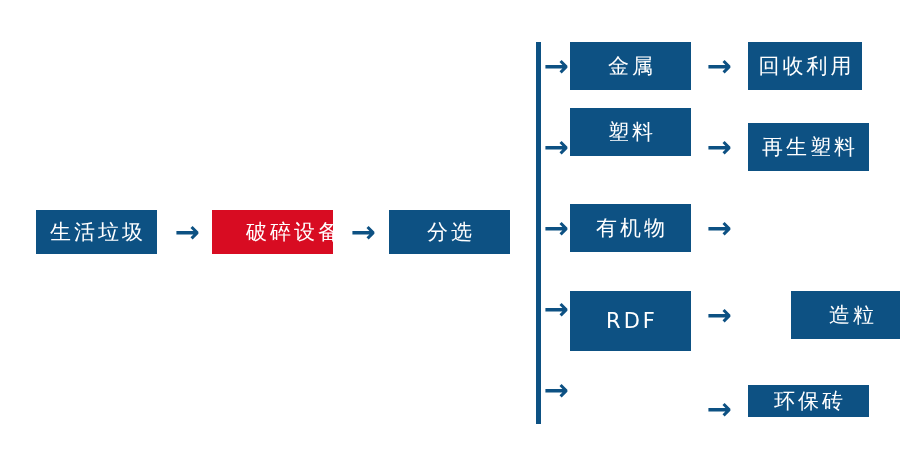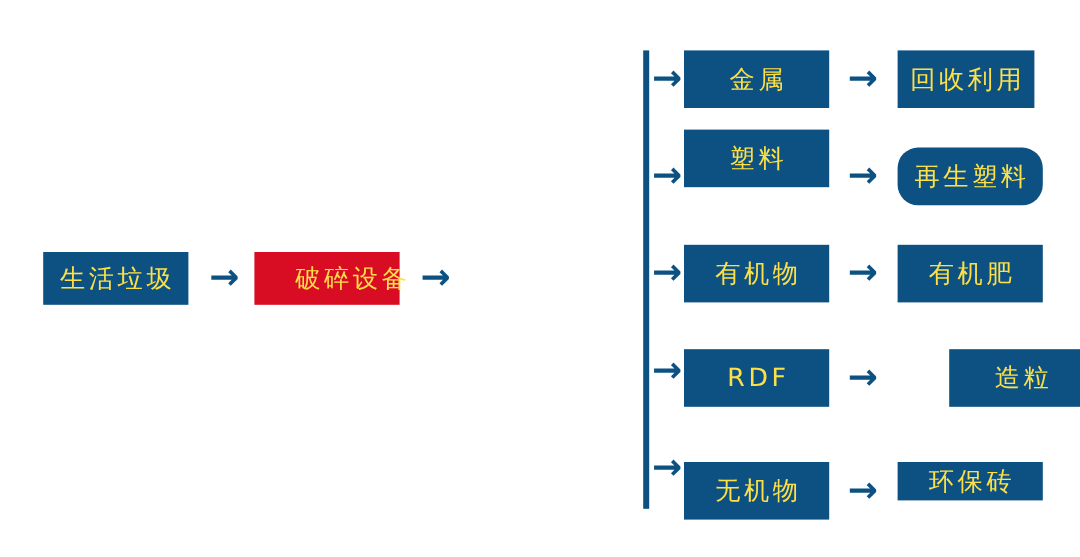--- a/index.html
+++ b/index.html
@@ -17,21 +17,21 @@
     position: relative;
     width: 900px;
     height: 464px;
   }
 
   .node {
     position: absolute;
     display: flex;
     align-items: center;
     justify-content: center;
-    color: #fde047;
+    color: #ffffff;
     font-size: 21px;
     letter-spacing: 3px;
     text-indent: 3px;
     font-weight: 400;
     line-height: 1;
     white-space: nowrap;
     box-sizing: border-box;
   }
   .node.blue  { background: #0d5183; }
   .node.red   { background: #d80c22; padding-left: 40px; }
@@ -73,20 +73,23 @@
   </div>
 
   <div class="node red" style="left:212px; top:210px; width:121px; height:44px;">
     <span>破碎设备</span>
   </div>
 
   <div class="arrow" style="left:343px; top:214px; width:40px; height:36px;">
     <span>→</span>
   </div>
 
+  <div class="node blue" style="left:389px; top:210px; width:121px; height:44px;">
+    <span>分选</span>
+  </div>
 
   <div id="spine" style="left:536px; top:42px; width:5px; height:382px;"></div>
 
   <div class="arrow branch" style="left:538px; top:48px; width:36px; height:36px;">
     <span>→</span>
   </div>
   <div class="arrow branch" style="left:538px; top:129px; width:36px; height:36px;">
     <span>→</span>
   </div>
   <div class="arrow branch" style="left:538px; top:210px; width:36px; height:36px;">
@@ -108,47 +111,41 @@
   <div class="node blue" style="left:748px; top:42px; width:114px; height:48px;">
     <span>回收利用</span>
   </div>
 
   <div class="node blue" style="left:570px; top:108px; width:121px; height:48px;">
     <span>塑料</span>
   </div>
   <div class="arrow" style="left:699px; top:129px; width:40px; height:36px;">
     <span>→</span>
   </div>
-  <div class="node blue" style="left:748px; top:123px; width:121px; height:48px;border-radius:17px;">
+  <div class="node blue" style="left:748px; top:123px; width:121px; height:48px;">
     <span>再生塑料</span>
   </div>
 
   <div class="node blue" style="left:570px; top:204px; width:121px; height:48px;">
     <span>有机物</span>
   </div>
   <div class="arrow" style="left:699px; top:210px; width:40px; height:36px;">
     <span>→</span>
   </div>
-  <div class="node blue" style="left:748px; top:204px; width:121px; height:48px;">
-    <span>有机肥</span>
-  </div>
 
-  <div class="node blue" style="left:570px; top:291px; width:121px; height:48px;">
+  <div class="node blue" style="left:570px; top:291px; width:121px; height:60px;">
     <span>RDF</span>
   </div>
   <div class="arrow" style="left:699px; top:297px; width:40px; height:36px;">
     <span>→</span>
   </div>
   <div class="node blue" style="left:748px; top:291px; width:121px; height:48px;margin-left:43px;">
     <span>造粒</span>
   </div>
 
-  <div class="node blue" style="left:570px; top:385px; width:121px; height:48px;">
-    <span>无机物</span>
-  </div>
   <div class="arrow" style="left:699px; top:391px; width:40px; height:36px;">
     <span>→</span>
   </div>
   <div class="node blue" style="left:748px; top:385px; width:121px; height:32px;">
     <span>环保砖</span>
   </div>
 
 </div>
 
 </body></html>

